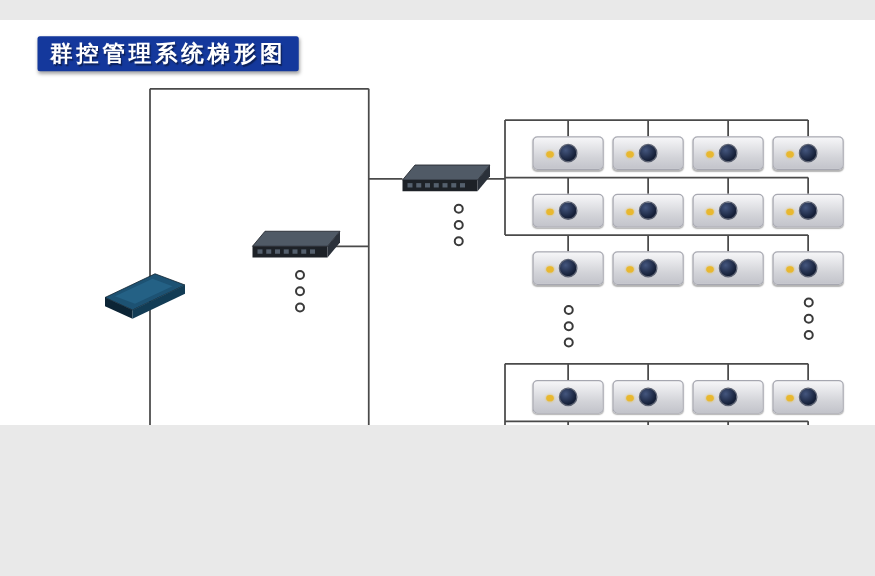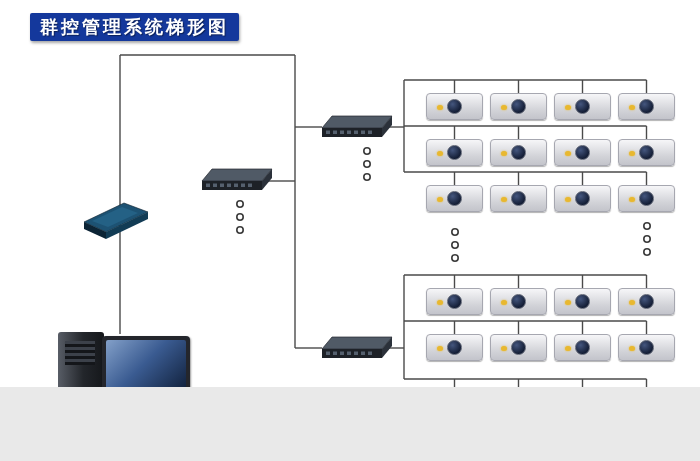--- a/index.html
+++ b/index.html
@@ -1,16 +1,16 @@
 <!DOCTYPE html>
 <html style="--banner-bg: #14389c; --banner-text: #ffffff; --cable: #4a4a4a; --device-body-light: #f6f6f8; --device-body-dark: #d2d3d8; --device-button: #141e36; --device-led: #e8b830;"><head>
 <meta charset="utf-8">
 <style>
   html,body{margin:0;padding:0;background:#e9e9e9;font-family:"Liberation Sans",sans-serif;}
-  #stage{position:relative;width:700px;height:387px;background:#ffffff;overflow:hidden;margin:0 auto;}
+  #stage{position:relative;width:700px;height:324px;background:#ffffff;overflow:hidden;margin:16px auto;}
 
   
   .banner{
     position:absolute;left:30px;top:13px;
     background:var(--banner-bg,#14389c);color:var(--banner-text,#ffffff);
     font-weight:bold;font-size:18px;line-height:1;letter-spacing:3px;
     padding:5px 10px;border-radius:2px;
     text-shadow:1px 1px 1px rgba(0,0,0,.45);
     box-shadow:1px 2px 3px rgba(0,0,0,.35);
   }

